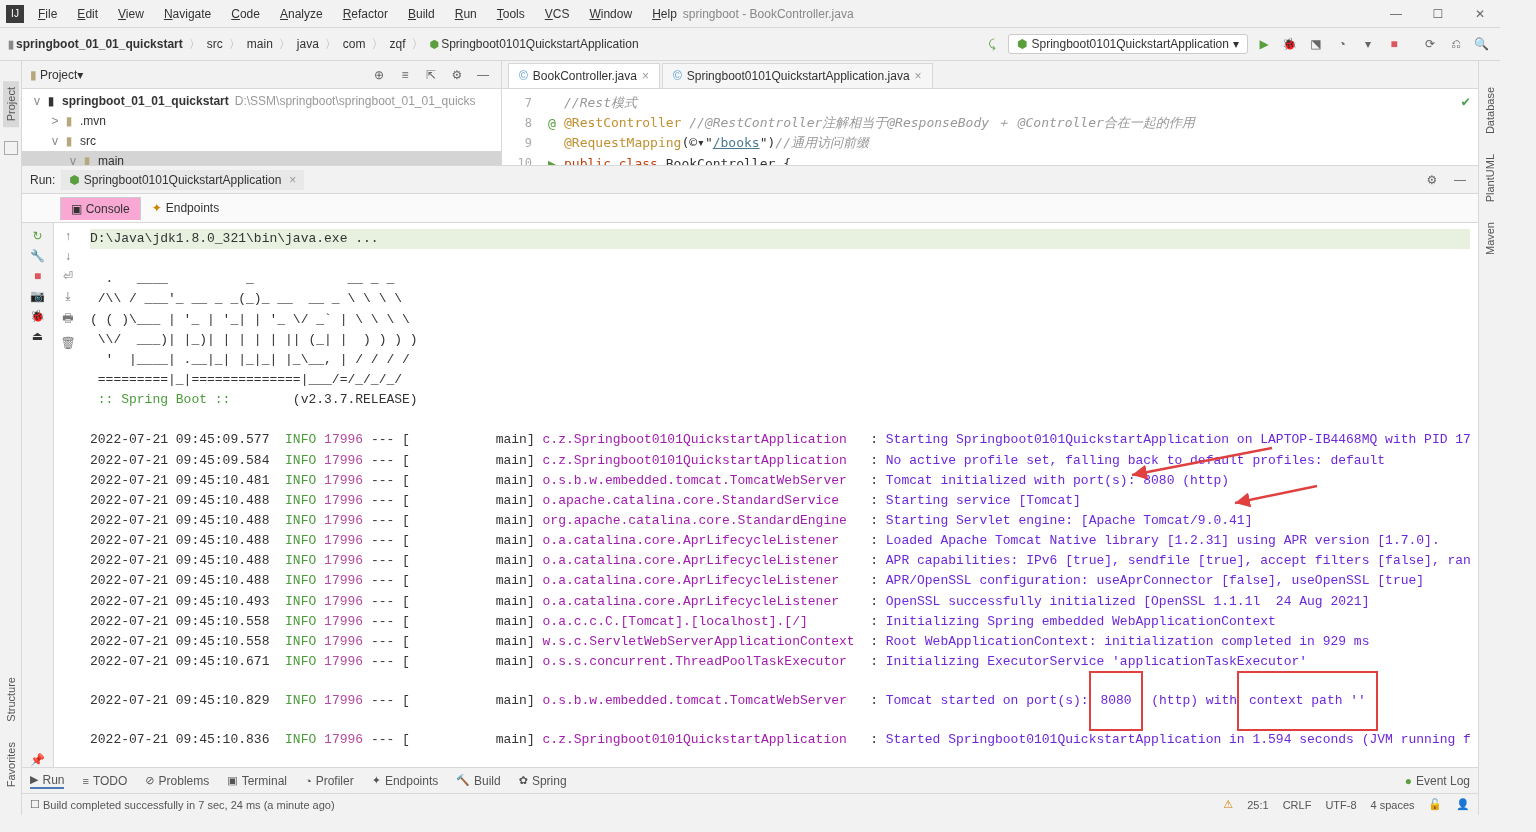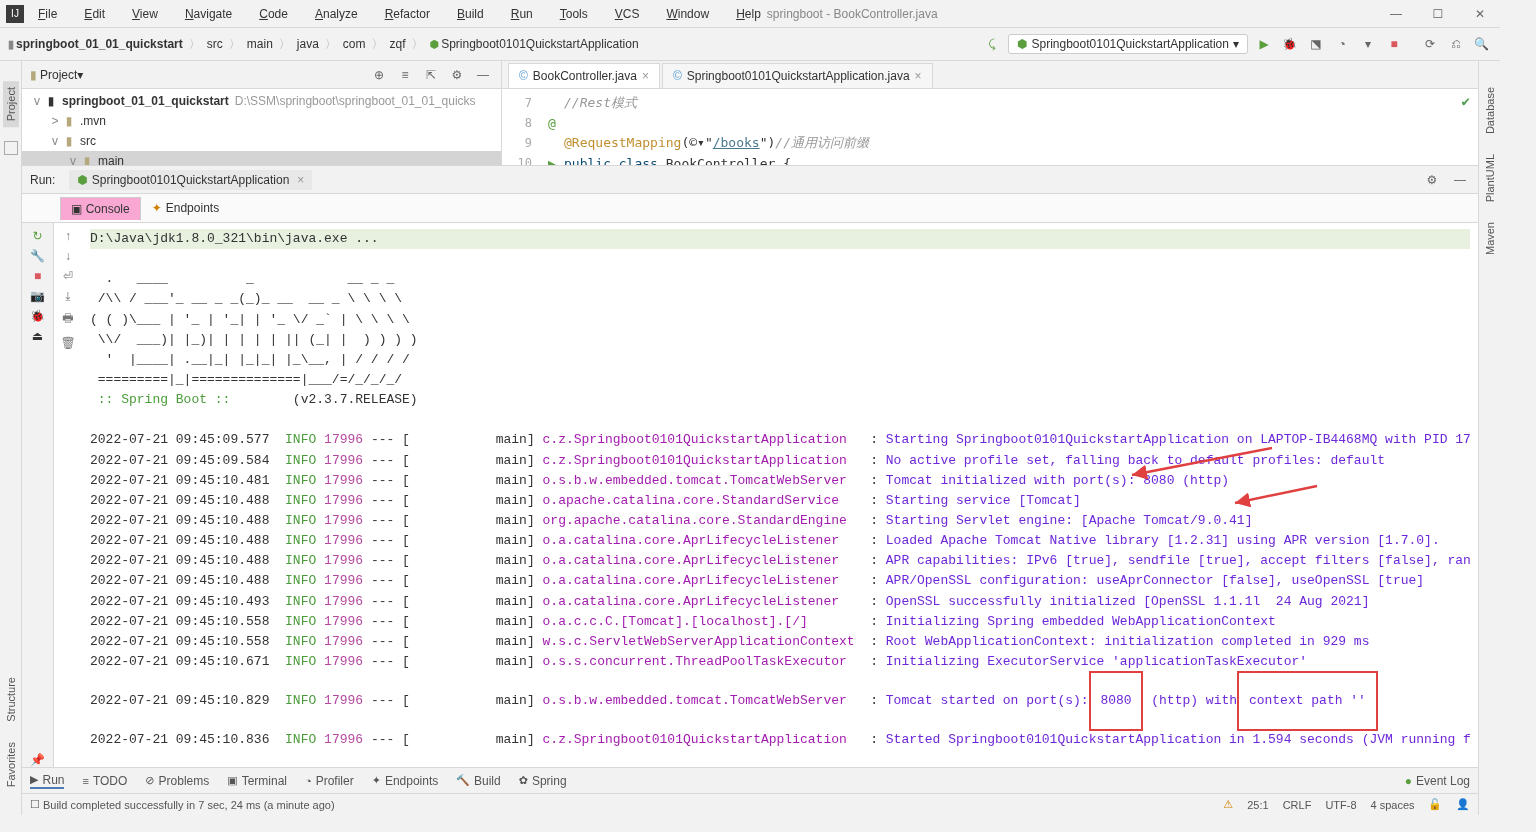--- a/index.html
+++ b/index.html
@@ -1,20 +1,20 @@
 <!DOCTYPE html>
 <html><head>
 <meta charset="utf-8">
 <style>
 *{box-sizing:border-box;margin:0;padding:0}
 body{font-family:"Microsoft YaHei","Segoe UI",Arial,sans-serif;font-size:12px;background:#f2f2f2;color:#333;overflow:hidden}
 .window{width:1500px;height:815px;background:#f2f2f2;display:flex;flex-direction:column}
 .titlebar{height:28px;background:#f2f2f2;display:flex;align-items:center;padding:0 6px;border-bottom:1px solid #d8d8d8}
 .titlebar-icon{width:18px;height:18px;background:#3b3b3b;color:#fff;display:flex;align-items:center;justify-content:center;font-size:10px;margin-right:8px}
-.menubar{display:flex;gap:15px}
+.menubar{display:flex;gap:8px}
 .menu-item{padding:0 6px;cursor:pointer}
 .menu-item u{text-decoration:underline}
 .titlebar-title{flex:1;text-align:left;color:#888}
 .win-controls{display:flex;gap:14px;margin-left:auto}
 .win-btn{width:28px;height:20px;display:flex;align-items:center;justify-content:center;color:#666}
 .navbar{height:33px;display:flex;align-items:center;padding:0 8px;background:#f2f2f2;border-bottom:1px solid #d8d8d8}
 .breadcrumb{display:flex;align-items:center;gap:4px;font-size:12px}
 .bc-item{display:flex;align-items:center;gap:2px}
 .bc-sep{color:#aaa;margin:0 2px}
 .bc-first{font-weight:bold}
@@ -41,26 +41,26 @@
 .editor-tabs{height:28px;display:flex;align-items:flex-end;background:#f2f2f2;border-bottom:1px solid #d8d8d8;padding-left:6px}
 .ed-tab{padding:5px 10px;background:#f6f6f6;border:1px solid #d8d8d8;border-bottom:none;margin-right:2px;display:flex;align-items:center;gap:5px;font-size:12px}
 .ed-tab.active{background:#fff}
 .tab-close{color:#999;cursor:pointer}
 .code-area{flex:1;font-family:Consolas,monospace;font-size:13px;padding:4px 0;overflow:hidden;position:relative}
 .code-line{display:flex;align-items:center;height:20px}
 .gutter{width:38px;text-align:right;color:#aaa;padding-right:8px;font-size:12px}
 .gutter-icon{width:24px;text-align:center}
 .cl-orange{color:#c09030}
 .cl-gray{color:#999;font-style:italic}
-.cl-key{color:#0c4a6e}
+.cl-key{color:#c2410c}
 .cl-link{color:#4b7a8f;text-decoration:underline}
 .check{position:absolute;right:8px;top:4px;color:#4a9c4a;font-size:14px}
 .run-panel{flex:1;display:flex;flex-direction:column;background:#fff;overflow:hidden}
 .run-header{height:28px;display:flex;align-items:center;padding:0 8px;background:#f2f2f2;border-bottom:1px solid #d8d8d8}
-.run-label{margin-right:14px}
+.run-label{margin-right:6px}
 .run-tab{display:flex;align-items:center;gap:4px;padding:3px 8px;background:#e8e8e8}
 .run-close{color:#999;margin-left:4px}
 .run-header-right{margin-left:auto;display:flex;gap:8px;color:#888}
 .run-subtabs{height:29px;display:flex;align-items:center;padding-left:38px;border-bottom:1px solid #d8d8d8;background:#fafafa}
 .sub-tab{padding:4px 10px;display:flex;align-items:center;gap:4px;border:1px solid transparent}
 .sub-tab.active{border:1px solid #ccc;background:#f9a8d4;border-bottom-color:#fff;margin-bottom:-1px}
 .run-body{flex:1;display:flex;overflow:hidden}
 .run-gutter{width:32px;background:#f2f2f2;border-right:1px solid #d8d8d8;display:flex;flex-direction:column;align-items:center;padding-top:6px;gap:6px}
 .run-gutter2{width:28px;display:flex;flex-direction:column;align-items:center;padding-top:6px;gap:6px;color:#777}
 .console{flex:1;overflow:auto;font-family:Liberation Mono, monospace;font-size:13px;padding:6px 8px;line-height:1.55;white-space:pre;position:relative}
@@ -202,20 +202,21 @@
           <div class="code-area" id="code">
             <span class="check">✔</span>
           <div class="code-line">
                 <span class="gutter">7</span>
                 <span class="gutter-icon" style="color:#5a9e3e"></span>
                 <span><span class="cl-gray">//Rest模式</span></span>
               </div>
               <div class="code-line">
                 <span class="gutter">8</span>
                 <span class="gutter-icon" style="color:#5a9e3e">@</span>
+                <span><span class="cl-orange">@RestController</span>    <span class="cl-gray">//@RestController注解相当于@ResponseBody ＋ @Controller合在一起的作用</span></span>
               </div>
               <div class="code-line">
                 <span class="gutter">9</span>
                 <span class="gutter-icon" style="color:#5a9e3e"></span>
                 <span><span class="cl-orange">@RequestMapping</span>(<span>©</span>▾"<span class="cl-link">/books</span>")<span class="cl-gray">//通用访问前缀</span></span>
               </div>
               <div class="code-line">
                 <span class="gutter">10</span>
                 <span class="gutter-icon" style="color:#5a9e3e">▶</span>
                 <span><span class="cl-key">public class</span> BookController {</span>

